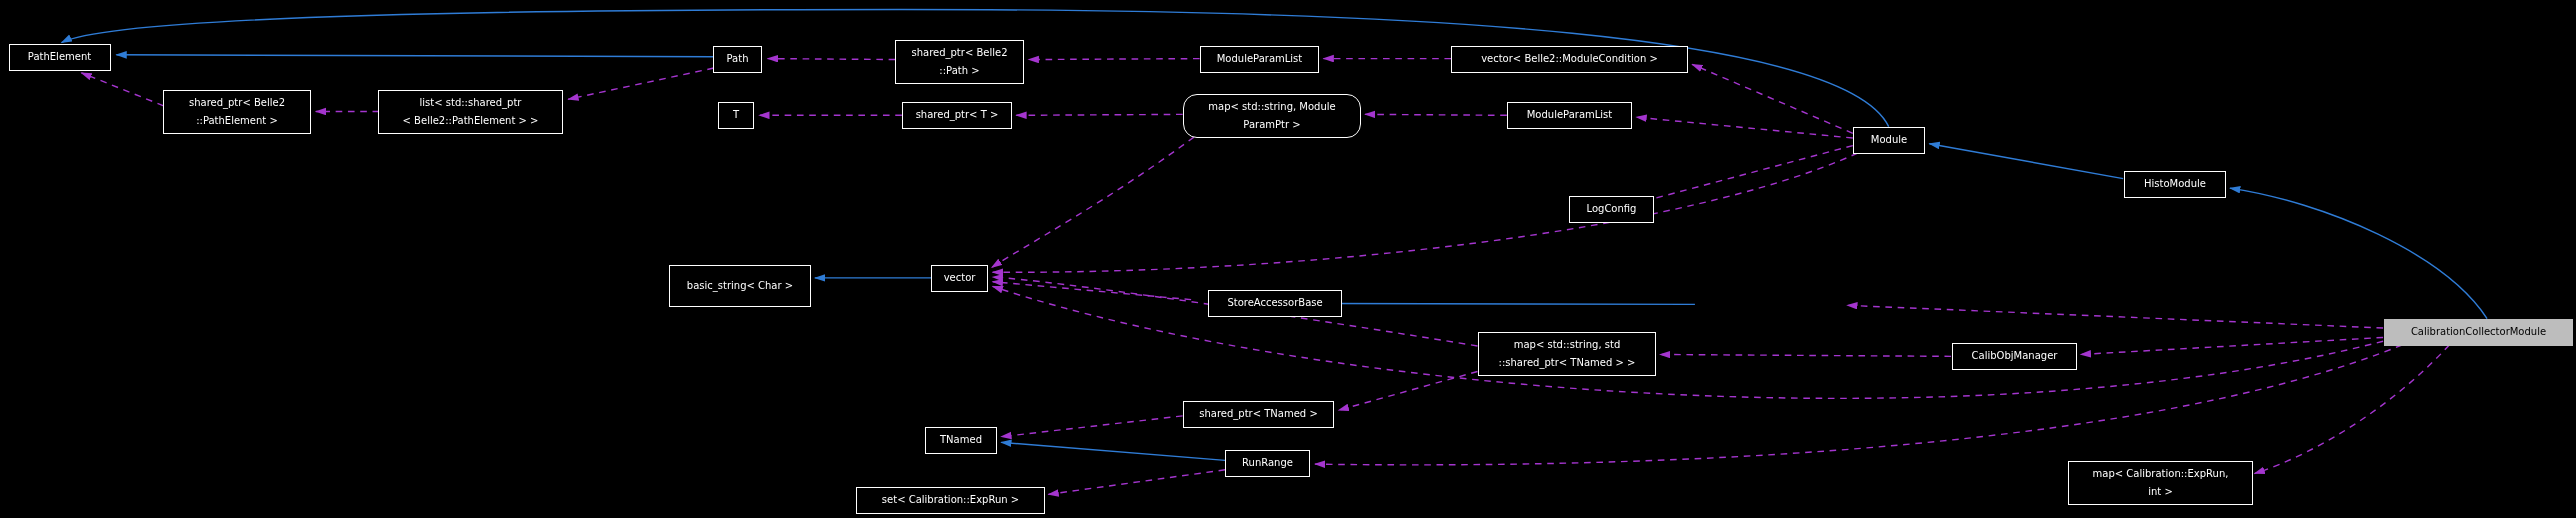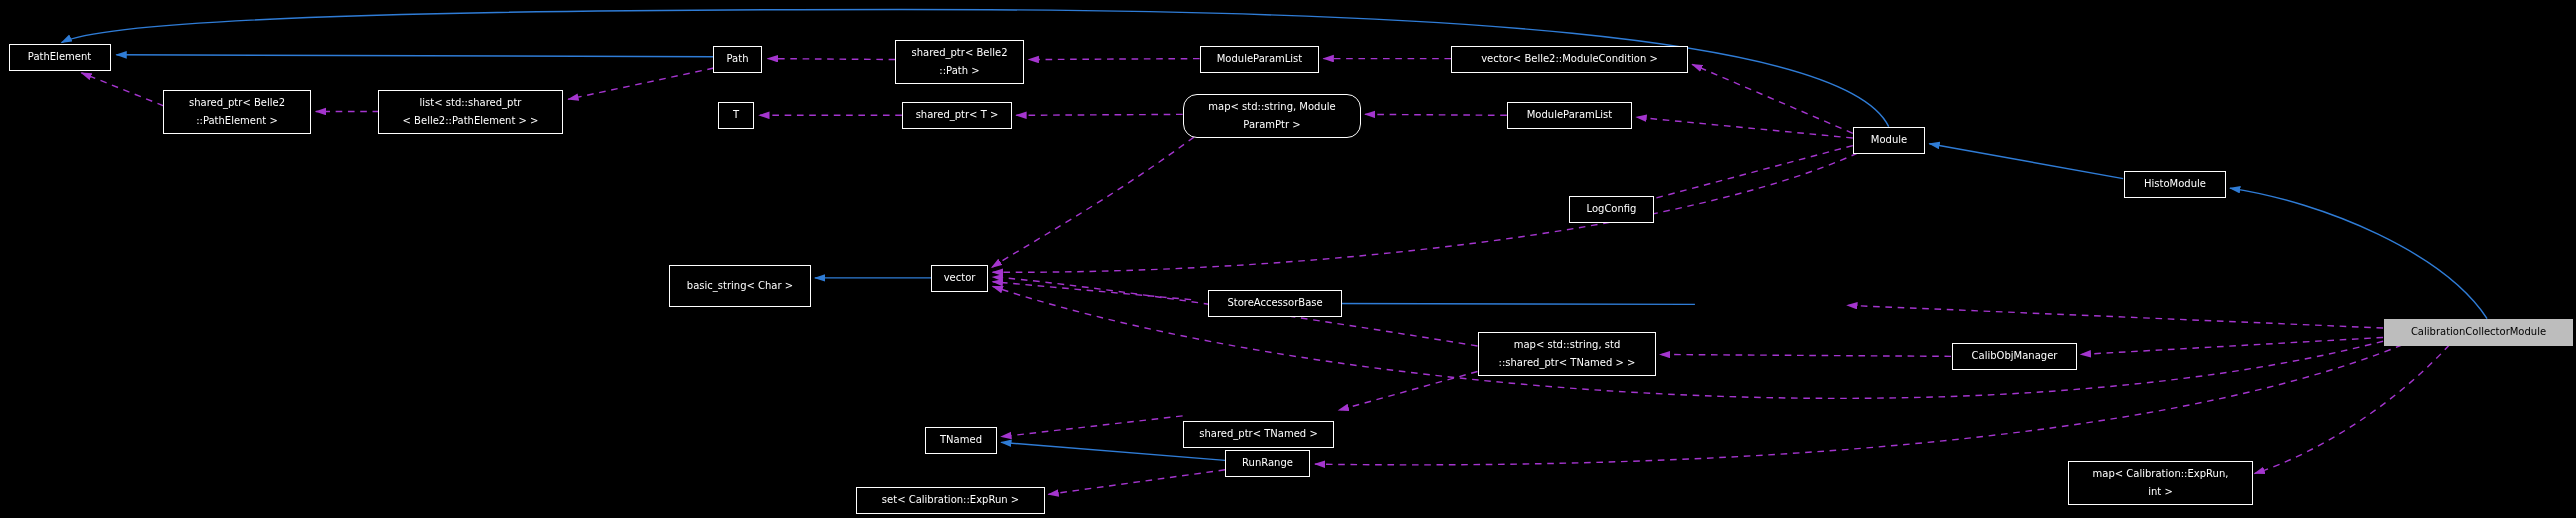--- a/index.html
+++ b/index.html
@@ -151,21 +151,21 @@
     <div class="node highlighted" style="left: 2384px; top: 319px; width: 189px; height: 26.5px;">
       <span>CalibrationCollectorModule</span>
     </div>
     <div class="node" style="left: 1478px; top: 332px; width: 178px; height: 44px;">
       <span>map&lt; std::string, std</span>
       <span>::shared_ptr&lt; TNamed &gt; &gt;</span>
     </div>
     <div class="node" style="left: 1952px; top: 343px; width: 125px; height: 26.5px;">
       <span>CalibObjManager</span>
     </div>
-    <div class="node" style="left: 1183px; top: 421px; width: 151px; height: 26.5px; justify-content: center;">
+    <div class="node" style="left: 1183px; top: 401px; width: 151px; height: 26.5px; justify-content: center;">
       <span>shared_ptr&lt; TNamed &gt;</span>
     </div>
     <div class="node" style="left: 925px; top: 427px; width: 72px; height: 26.5px;">
       <span>TNamed</span>
     </div>
     <div class="node" style="left: 1225px; top: 450px; width: 85px; height: 26.5px;">
       <span>RunRange</span>
     </div>
     <div class="node" style="left: 856px; top: 487px; width: 189px; height: 26.5px;">
       <span>set&lt; Calibration::ExpRun &gt;</span>

